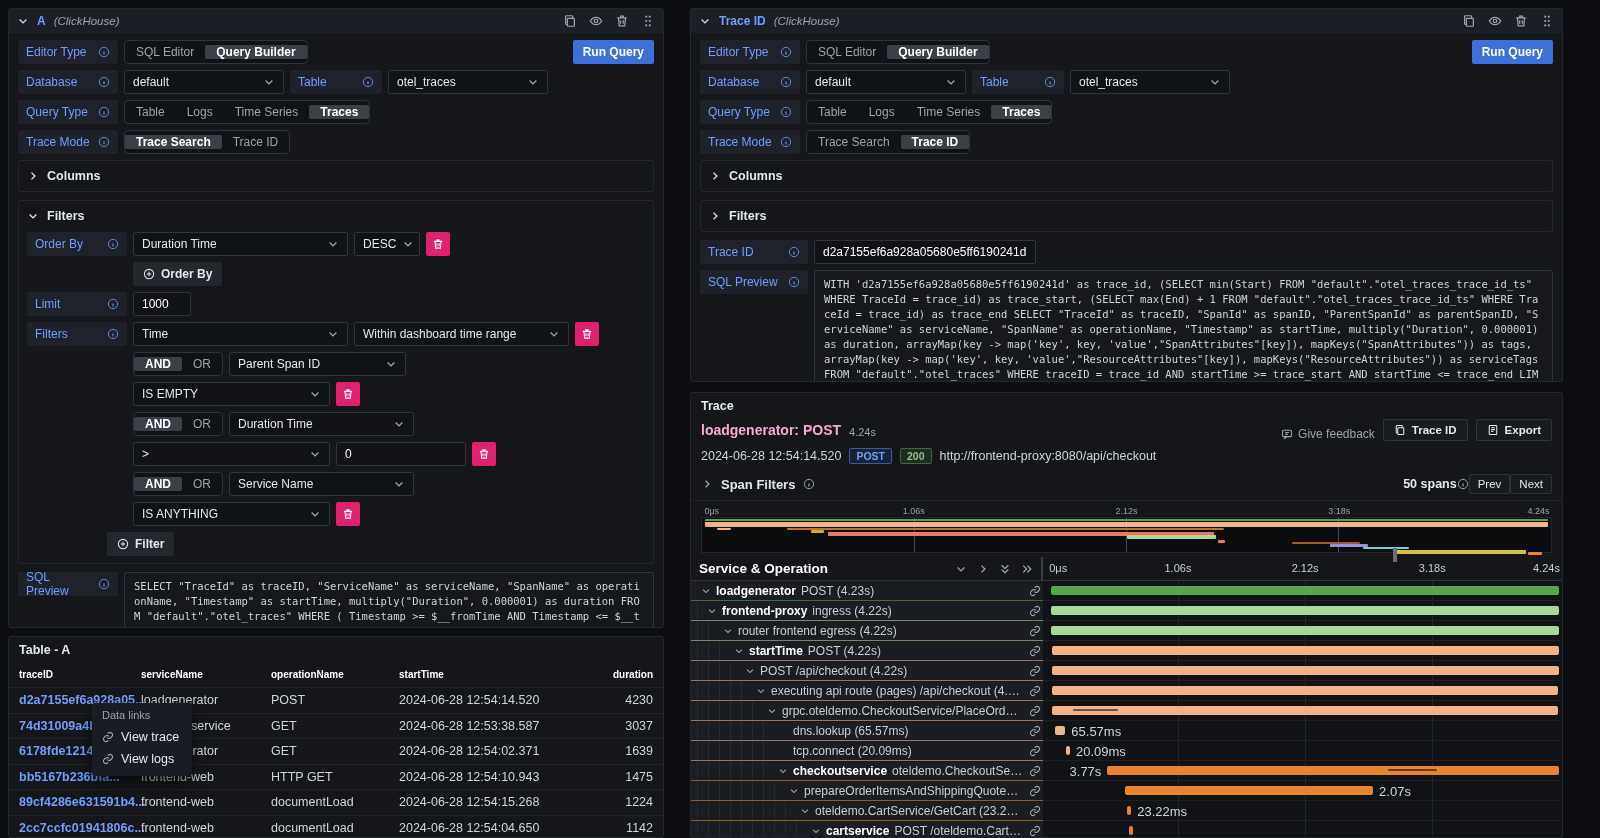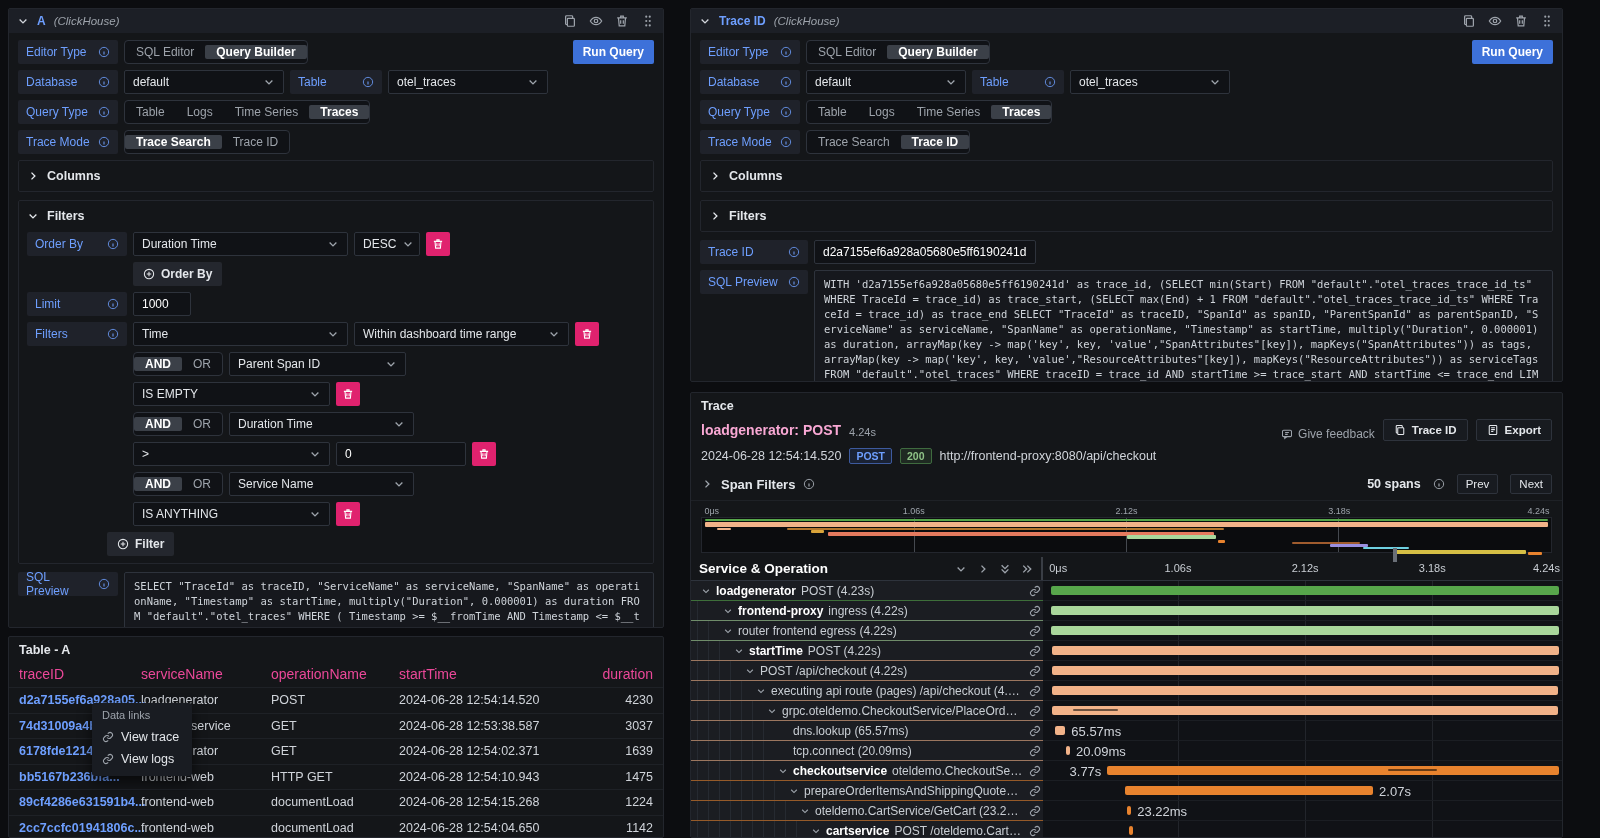--- a/index.html
+++ b/index.html
@@ -26,42 +26,42 @@
   .trash{width:24px;height:24px;background:#e0226e;border-radius:2px;color:#fff;display:flex;align-items:center;justify-content:center;border:none;flex:none;cursor:pointer}
   .section-box{border:1px solid #23262d;border-radius:2px;padding:5px 8px;margin-bottom:8px}
   .section-head{display:flex;gap:8px;align-items:center;color:#e4e7eb;font-weight:700;font-size:12.5px;height:20px}
   .code{flex:1;background:#16181d;border:1px solid #2e333c;border-radius:2px;padding:6px 9px;font-family:"DejaVu Sans Mono",monospace;font-size:10.5px;line-height:15px;color:#cfd4da;white-space:pre-wrap;word-break:break-all}
   .ico{display:inline-flex;align-items:center;justify-content:center;color:inherit}
   .ico svg{display:block}
   .i10 svg{width:10px;height:10px}.i12 svg{width:12px;height:12px}.i14 svg{width:14px;height:14px}
   
   .ptitle{font-size:12.5px;font-weight:700;color:#e4e7eb;padding:6px 10px 4px}
   .tgrid{display:grid;grid-template-columns:122px 130px 128px 170px 1fr;padding:0 10px;align-items:center}
-  .thead{height:26px;font-weight:400;color:#ec4899;font-size:14px}
+  .thead{height:26px;font-weight:700;color:#ffffff;font-size:10px}
   .trow{height:25.5px;border-top:1px solid #1e2126;font-size:12.5px;color:#d0d4da}
   .trow .dur,.thead .dur{text-align:right}
   a.tlink{color:#6e9fff;text-decoration:none;font-weight:600;white-space:nowrap}
   
   .tooltip{position:absolute;left:92px;top:703px;width:100px;background:#191c22;border-radius:3px;box-shadow:0 6px 14px rgba(0,0,0,.6);padding:6px 10px;z-index:50}
   .tooltip .tt-title{color:#9da3ab;font-size:11px;margin-bottom:5px}
   .tooltip .tt-item{display:flex;align-items:center;gap:7px;color:#e4e7eb;font-size:12.5px;height:22px;cursor:pointer}
   .tooltip .tt-item .ico{color:#9da3ab}
   
   .trace-head{display:flex;align-items:center;padding:2px 10px 0}
   .trace-name{font-size:14px;font-weight:700;color:#f9a8d4}
   .trace-dur{font-size:11px;color:#9da3ab;margin-left:8px;margin-top:3px}
   .trace-actions{margin-left:auto;display:flex;align-items:flex-end;gap:8px}
   .feedback{color:#9da3ab;font-size:12px;display:flex;align-items:center;gap:5px}
   .subline{display:flex;align-items:center;gap:8px;padding:7px 10px 4px;font-size:12.5px;color:#d0d4da}
   .badge{font-size:10.5px;font-weight:700;padding:1px 6px;border-radius:2px;border:1px solid}
   .badge.method{color:#6e9fff;border-color:#3d5a9e;background:rgba(61,113,217,.14)}
   .badge.status{color:#8fc487;border-color:#3f6b3f;background:rgba(115,191,105,.12)}
   .sf-row{display:flex;align-items:center;gap:8px;padding:6px 10px;border-bottom:1px solid #1e2126}
   .sf-label{font-weight:700;font-size:13px;color:#e4e7eb}
-  .sf-right{margin-left:auto;display:flex;align-items:center;gap:12px}
+  .sf-right{margin-left:auto;display:flex;align-items:center;gap:0}
   .spancount{font-weight:700;font-size:12.5px;color:#e4e7eb}
   .minimap{margin:5px 10px 2px;position:relative}
   .mm-labels{height:11px;position:relative;font-size:9px;color:#9da3ab}
   .mm-canvas{height:36px;background:#0b0c0e;border:1px solid #23262d;position:relative;
     background-image:linear-gradient(#45494f,#45494f),linear-gradient(#45494f,#45494f),linear-gradient(#45494f,#45494f);
     background-repeat:no-repeat;background-size:1px 100%;background-position:25% 0,50% 0,75% 0}
   .mbar{position:absolute;border-radius:1px}
   .tick{position:absolute;top:0;white-space:nowrap}
   
   .so-head{display:flex;margin-top:4px;border-bottom:1px solid #2e333c;height:24px}
@@ -854,21 +854,21 @@
               <path d="M10 13a5 5 0 0 0 7.5.5l2.5-2.5a5 5 0 0 0-7-7l-1.5 1.4"></path>
               <path d="M14 11a5 5 0 0 0-7.5-.5L4 13a5 5 0 0 0 7 7l1.4-1.4"></path>
             </svg>
           </span>
         </div>
         <div class="srow-time">
           <div class="sbar" style="left: 1.5%; width: 97.9%; background: rgb(87, 166, 75);"></div>
         </div>
       </div>
       <div class="srow">
-        <div class="srow-name" style="padding-left: 32px; border-bottom-color: rgba(169, 215, 155, 0.6); background-image: repeating-linear-gradient(to right, rgb(38, 42, 49) 0px, rgb(38, 42, 49) 1px, transparent 1px, transparent 11px); background-size: 11px 100%; background-repeat: no-repeat; background-position: 6px 0px; text-align: right;">
+        <div class="srow-name" style="padding-left: 16px; border-bottom-color: rgba(169, 215, 155, 0.6); background-image: repeating-linear-gradient(to right, rgb(38, 42, 49) 0px, rgb(38, 42, 49) 1px, transparent 1px, transparent 11px); background-size: 11px 100%; background-repeat: no-repeat; background-position: 6px 0px; text-align: right;">
           <span class="ico i10 tree-chev">
             <svg viewBox="0 0 16 16" fill="none" stroke="currentColor" stroke-width="1.8">
               <path d="M3.5 6l4.5 4.5L12.5 6"></path>
             </svg>
           </span>
           <span class="svc">frontend-proxy</span>
           <span class="op">ingress (4.22s)</span>
           <span class="ico i12 rowlink">
             <svg viewBox="0 0 24 24" fill="none" stroke="currentColor" stroke-width="2.2">
               <path d="M10 13a5 5 0 0 0 7.5.5l2.5-2.5a5 5 0 0 0-7-7l-1.5 1.4"></path>

